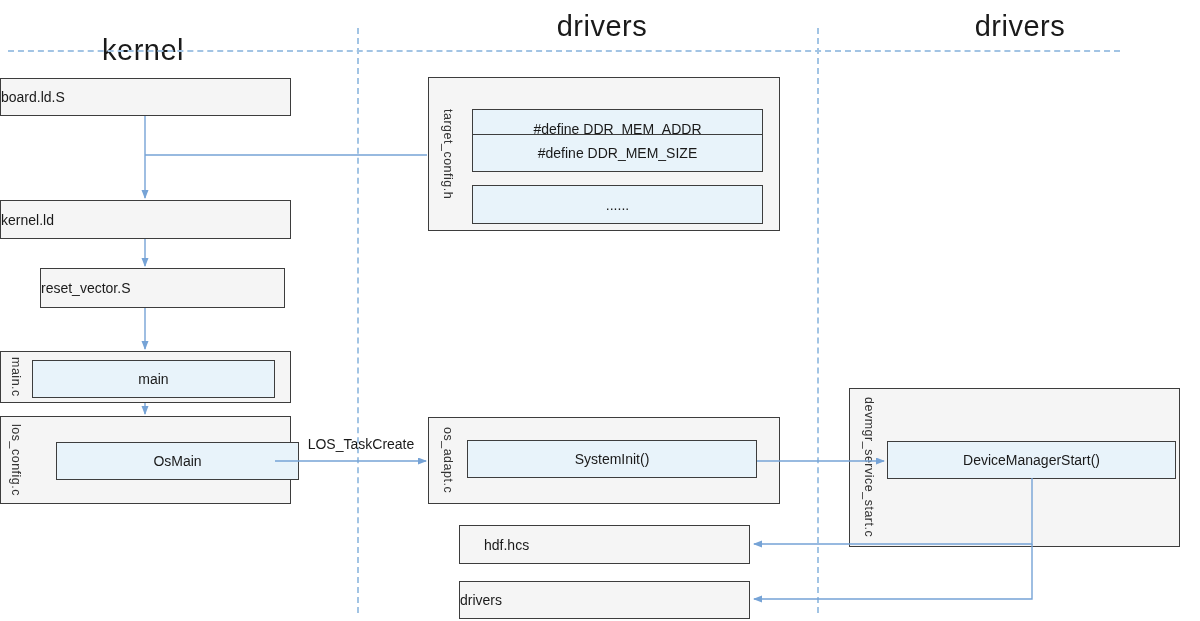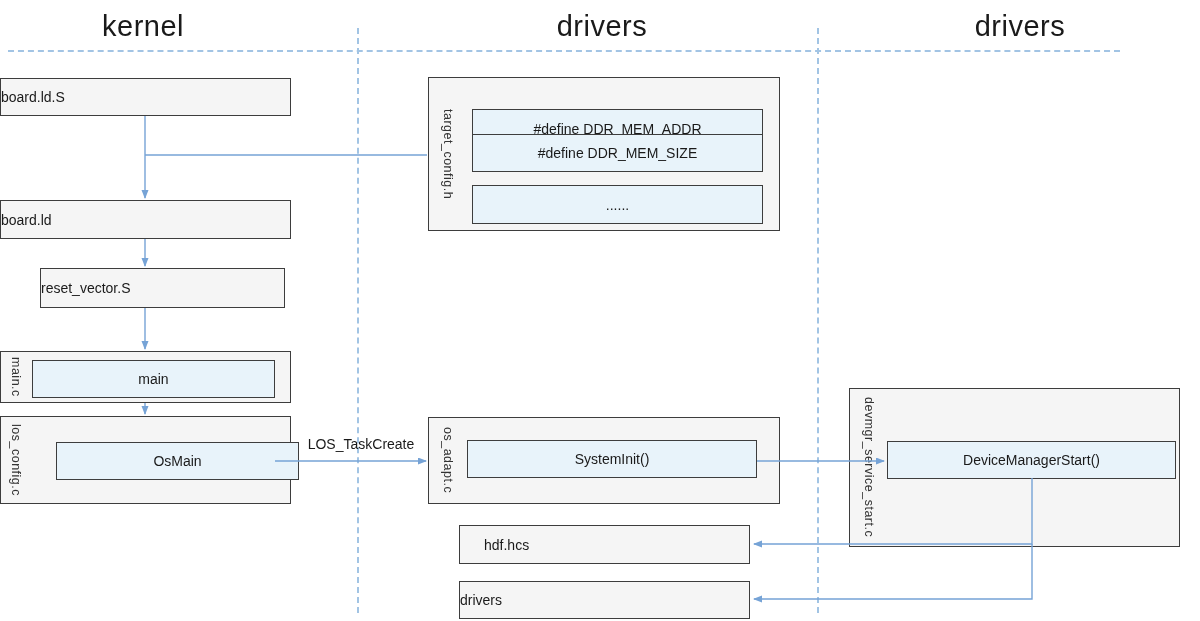--- a/index.html
+++ b/index.html
@@ -32,33 +32,33 @@
   .edges path{stroke:var(--line);stroke-width:1.4;fill:none;}
   .edges marker path{fill:var(--line);stroke:none;}
 
   .edge-label{position:absolute;font-size:14px;color:var(--text);}
 </style>
 </head>
 <body>
 
 <div class="canvas">
 
-  <div class="col-header" style="left:38px;">kernel</div>
+  <div class="col-header" style="left:38px;margin-top:24px;">kernel</div>
   <div class="col-header" style="left:497px;">drivers</div>
   <div class="col-header" style="left:915px;">drivers</div>
 
   <div class="hdash"></div>
   <div class="vdash" style="left:357px;"></div>
   <div class="vdash" style="left:817px;"></div>
 
   <div class="node" style="left:0;top:78px;width:291px;height:38px;">
     <span>board.ld.S</span>
   </div>
   <div class="node" style="left:0;top:200px;width:291px;height:39px;">
-    <span>board.ld</span>
+    <span>kernel.ld</span>
   </div>
   <div class="node" style="left:0;top:268px;width:245px;height:40px;margin-left:40px;">
     <span>reset_vector.S</span>
   </div>
 
   <div class="container" style="left:0;top:351px;width:291px;height:52px;">
     <div class="strip" style="width:30px;">main.c</div>
     <div class="sub" style="left:31px;top:8px;width:243px;height:38px;">
       <span>main</span>
     </div>

